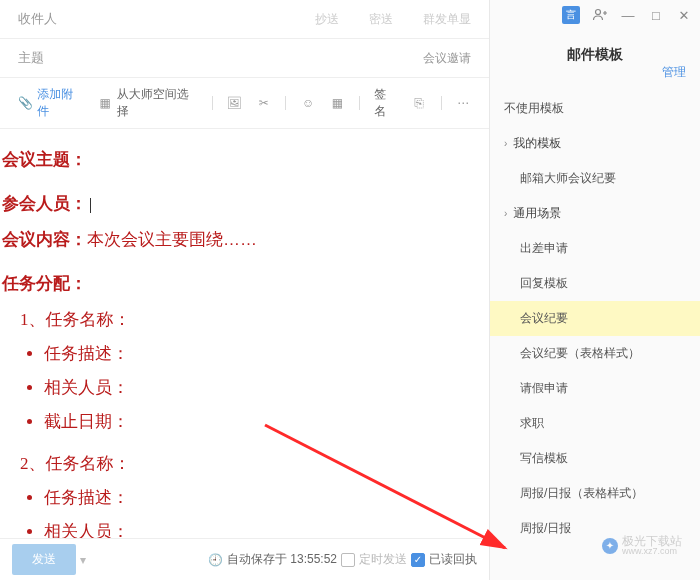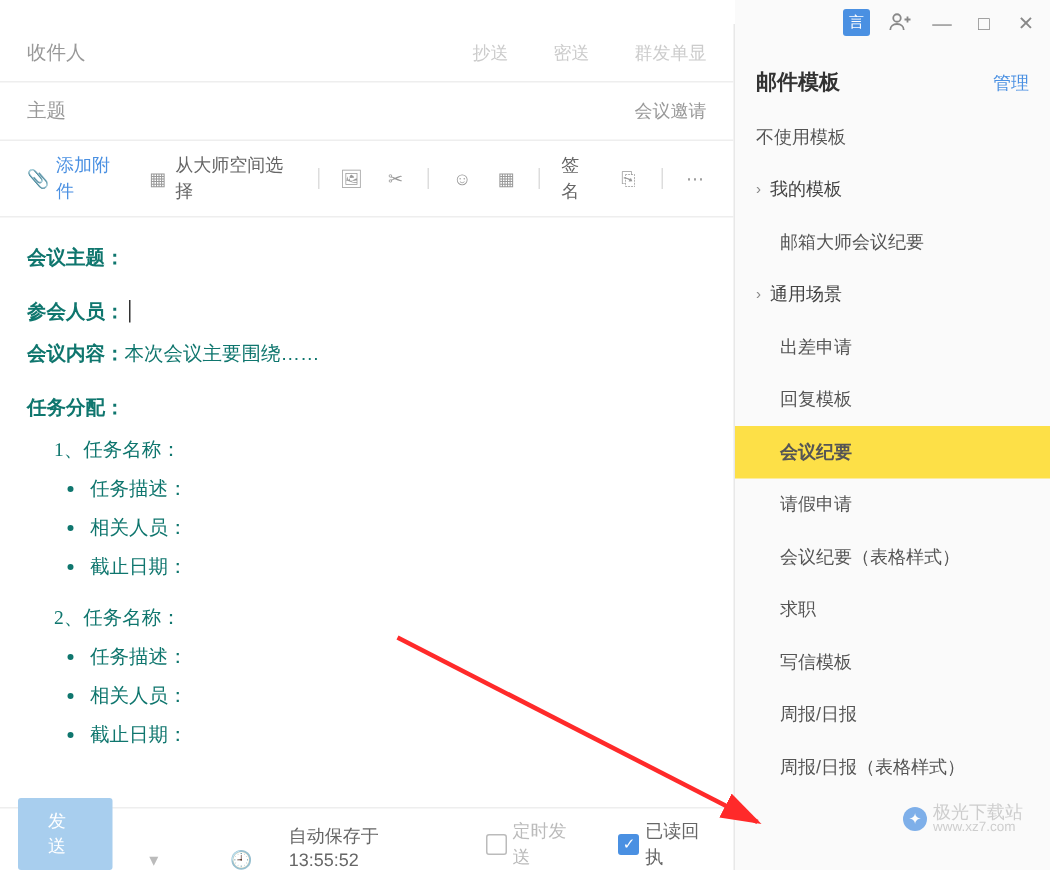--- a/index.html
+++ b/index.html
@@ -1,18 +1,18 @@
 <!DOCTYPE html>
 <html><head>
 <meta charset="utf-8">
 <style>
 * { margin: 0; padding: 0; box-sizing: border-box; }
 body { width: 700px; height: 580px; font-family: "Microsoft YaHei", sans-serif; font-size: 13px; color: #333; position: relative; background: #fff; overflow: hidden; }
 .main { display: flex; height: 100%; }
-.left { flex: 1; display: flex; flex-direction: column; border-right: 1px solid #e8e8e8; margin-top: 16px; }
+.left { flex: 1; display: flex; flex-direction: column; border-right: 1px solid #e8e8e8; }
 .right { width: 210px; display: flex; flex-direction: column; background: #fafafa; }
 
 
 .titlebar { height: 30px; display: flex; justify-content: flex-end; align-items: center; padding: 0 8px; gap: 12px; }
 .tb-icon { width: 16px; height: 16px; display: flex; align-items: center; justify-content: center; color: #888; }
 .tb-icon.blue { background: #4a90e2; color: #fff; width: 18px; height: 18px; font-size: 10px; border-radius: 2px; }
 
 
 .recipient-row { padding: 10px 18px; display: flex; align-items: center; border-bottom: 1px solid #eee; color: #999; }
 .recipient-label { flex: 0 0 auto; }
@@ -24,43 +24,43 @@
 .subject-right { margin-left: auto; color: #999; font-size: 12px; }
 
 
 .toolbar { padding: 8px 18px; display: flex; align-items: center; gap: 14px; border-bottom: 1px solid #eee; color: #666; font-size: 12px; }
 .tool-link { display: flex; align-items: center; gap: 4px; cursor: pointer; }
 .tool-link.active { color: #4a90e2; }
 .tool-icon { width: 16px; height: 16px; display: inline-flex; align-items: center; justify-content: center; color: #999; }
 .tool-sep { width: 1px; height: 14px; background: #ddd; }
 
 
-.editor { flex: 1; padding: 14px 18px; overflow-y: auto; line-height: 2; font-size: 13px; color: #0f766e; }
+.editor { flex: 1; padding: 14px 2px; overflow-y: auto; line-height: 2; font-size: 17px; color: #b91c1c; }
 .editor .bold { font-weight: 600; }
 .editor .row { margin-bottom: 2px; }
 .editor .cursor { display: inline-block; width: 1px; height: 15px; background: #333; vertical-align: text-bottom; margin-left: 3px; }
 .editor ul { list-style: disc; margin-left: 42px; font-family: Liberation Serif, serif; }
 .editor .numline { margin-left: 18px; font-family: Liberation Serif, serif; }
 .section-gap { height: 8px; }
 
 
-.footer { height: 42px; border-top: 1px solid #eee; display: flex; align-items: flex-end; padding: 0 12px; gap: 24px; font-size: 12px; color: #666; }
+.footer { height: 42px; border-top: 1px solid #eee; display: flex; align-items: center; padding: 0 12px; gap: 4px; font-size: 12px; color: #666; }
 .send-btn { background: #a8ceee; color: #fff; padding: 7px 20px; border-radius: 2px; cursor: pointer; }
 .footer-spacer { flex: 1; }
 .footer-icon { color: #bbb; }
 .footer-check { display: flex; align-items: center; gap: 4px; }
 .checkbox { width: 14px; height: 14px; border: 1px solid #bbb; border-radius: 2px; display: inline-flex; align-items: center; justify-content: center; background: #fff; }
 .checkbox.checked { background: #4a90e2; border-color: #4a90e2; color: #fff; font-size: 10px; }
 
 
-.r-header { display: flex; align-items: center; padding: 16px 14px 10px; font-size: 14px; font-weight: 600; }
+.r-header { display: flex; align-items: center; padding: 16px 14px 10px; font-size: 14px; font-weight: 600; flex-direction: column; }
 .r-header .manage { margin-left: auto; color: #4a90e2; font-weight: normal; font-size: 12px; cursor: pointer; }
 .r-item { padding: 9px 14px; font-size: 12px; color: #555; cursor: pointer; }
 .r-item.sub { padding-left: 30px; }
-.r-item.active { background: #fde047; font-weight: bold; }
+.r-item.active { background: #fef9c3; }
 .r-cat { padding: 9px 14px; font-size: 12px; color: #444; display: flex; align-items: center; gap: 6px; cursor: pointer; }
 .r-cat .chev { font-size: 10px; color: #888; }
 
 
 .arrow { position: absolute; pointer-events: none; left: 260px; top: 420px; width: 260px; height: 140px; }
 .arrow svg { width: 100%; height: 100%; }
 
 
 .wm { position: absolute; right: 18px; bottom: 24px; color: #bbb; font-size: 12px; pointer-events: none; display: flex; align-items: center; gap: 4px; opacity: 0.7; }
 .wm .wmicon { width: 16px; height: 16px; background: #4a90e2; border-radius: 50%; display: inline-flex; align-items: center; justify-content: center; color: #fff; font-size: 10px; }
@@ -167,26 +167,26 @@
       <span>我的模板</span>
     </div>
     <div class="r-item sub">邮箱大师会议纪要</div>
     <div class="r-cat">
       <span class="chev">›</span>
       <span>通用场景</span>
     </div>
     <div class="r-item sub">出差申请</div>
     <div class="r-item sub">回复模板</div>
     <div class="r-item sub active">会议纪要</div>
+    <div class="r-item sub">会议纪要（表格样式）</div>
     <div class="r-item sub">请假申请</div>
-    <div class="r-item sub">会议纪要（表格样式）</div>
     <div class="r-item sub">求职</div>
     <div class="r-item sub">写信模板</div>
+    <div class="r-item sub">周报/日报（表格样式）</div>
     <div class="r-item sub">周报/日报</div>
-    <div class="r-item sub">周报/日报（表格样式）</div>
   </div>
 </div>
 
 <div class="arrow">
   <svg viewBox="0 0 260 140">
     <defs>
         <marker id="ah" markerWidth="10" markerHeight="10" refX="8" refY="3" orient="auto">
           <path d="M0,0 L9,3 L0,6 Z" fill="#ff2a2a"></path>
         </marker>
       </defs>

